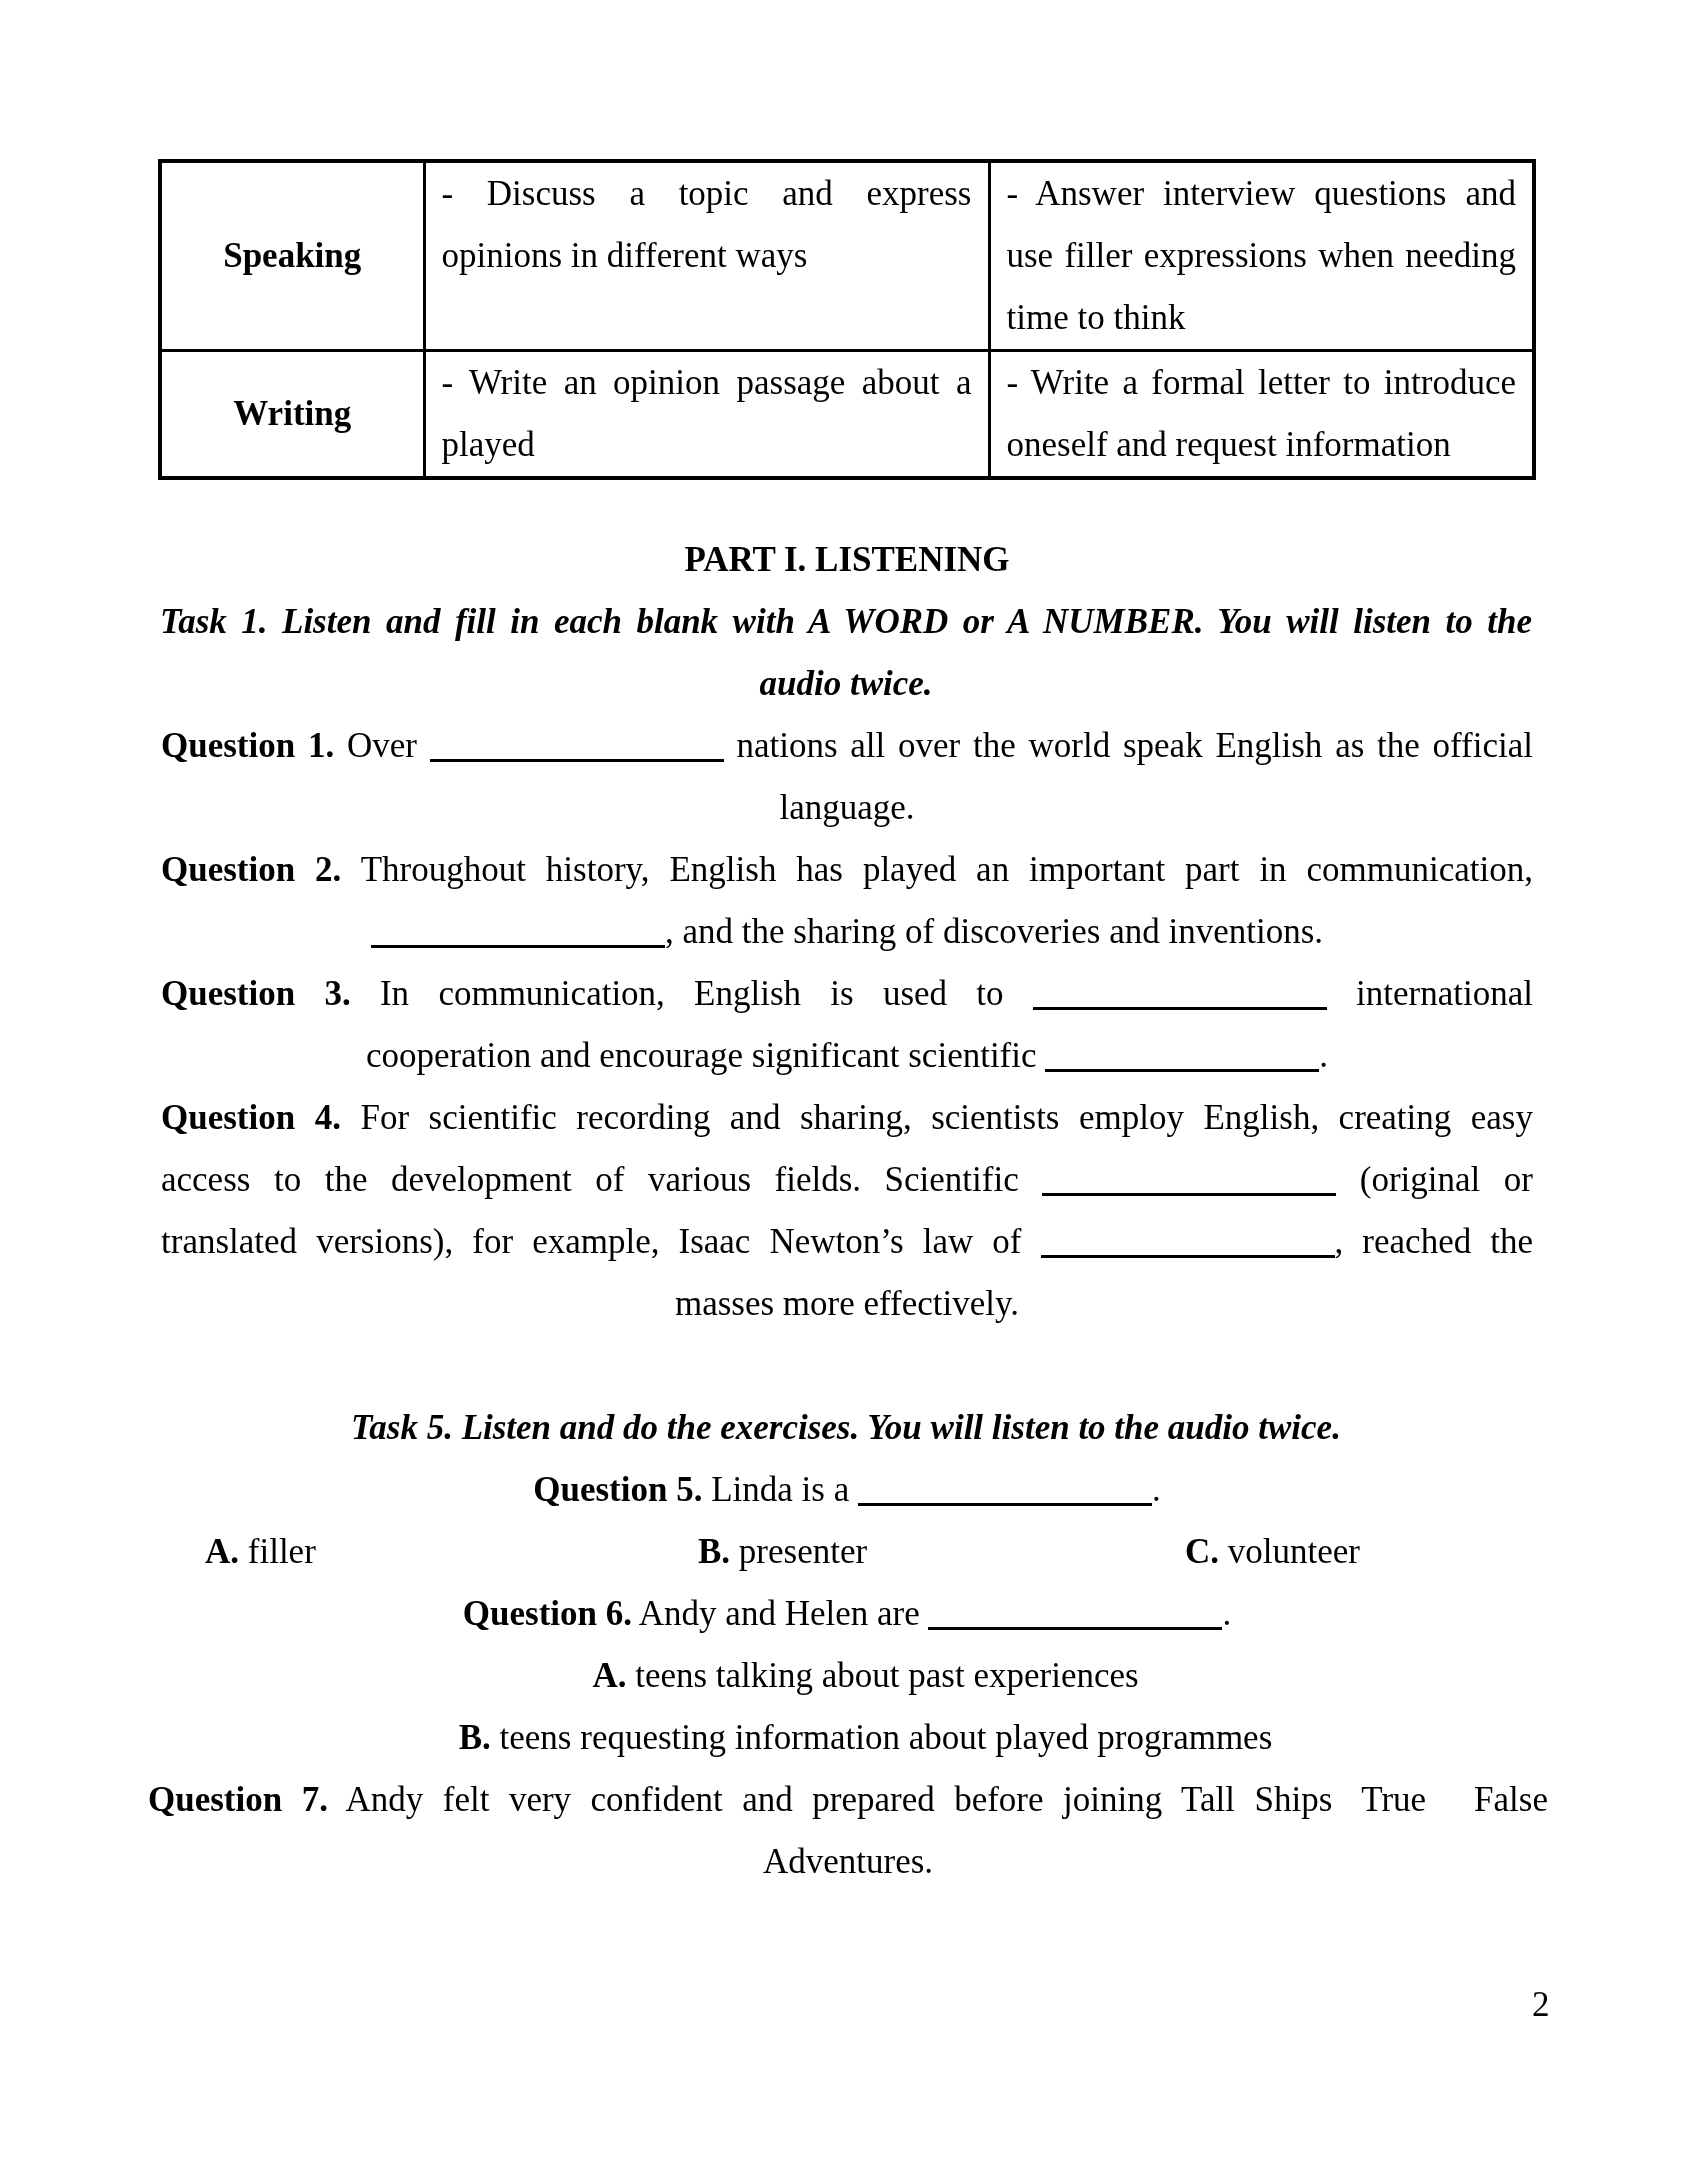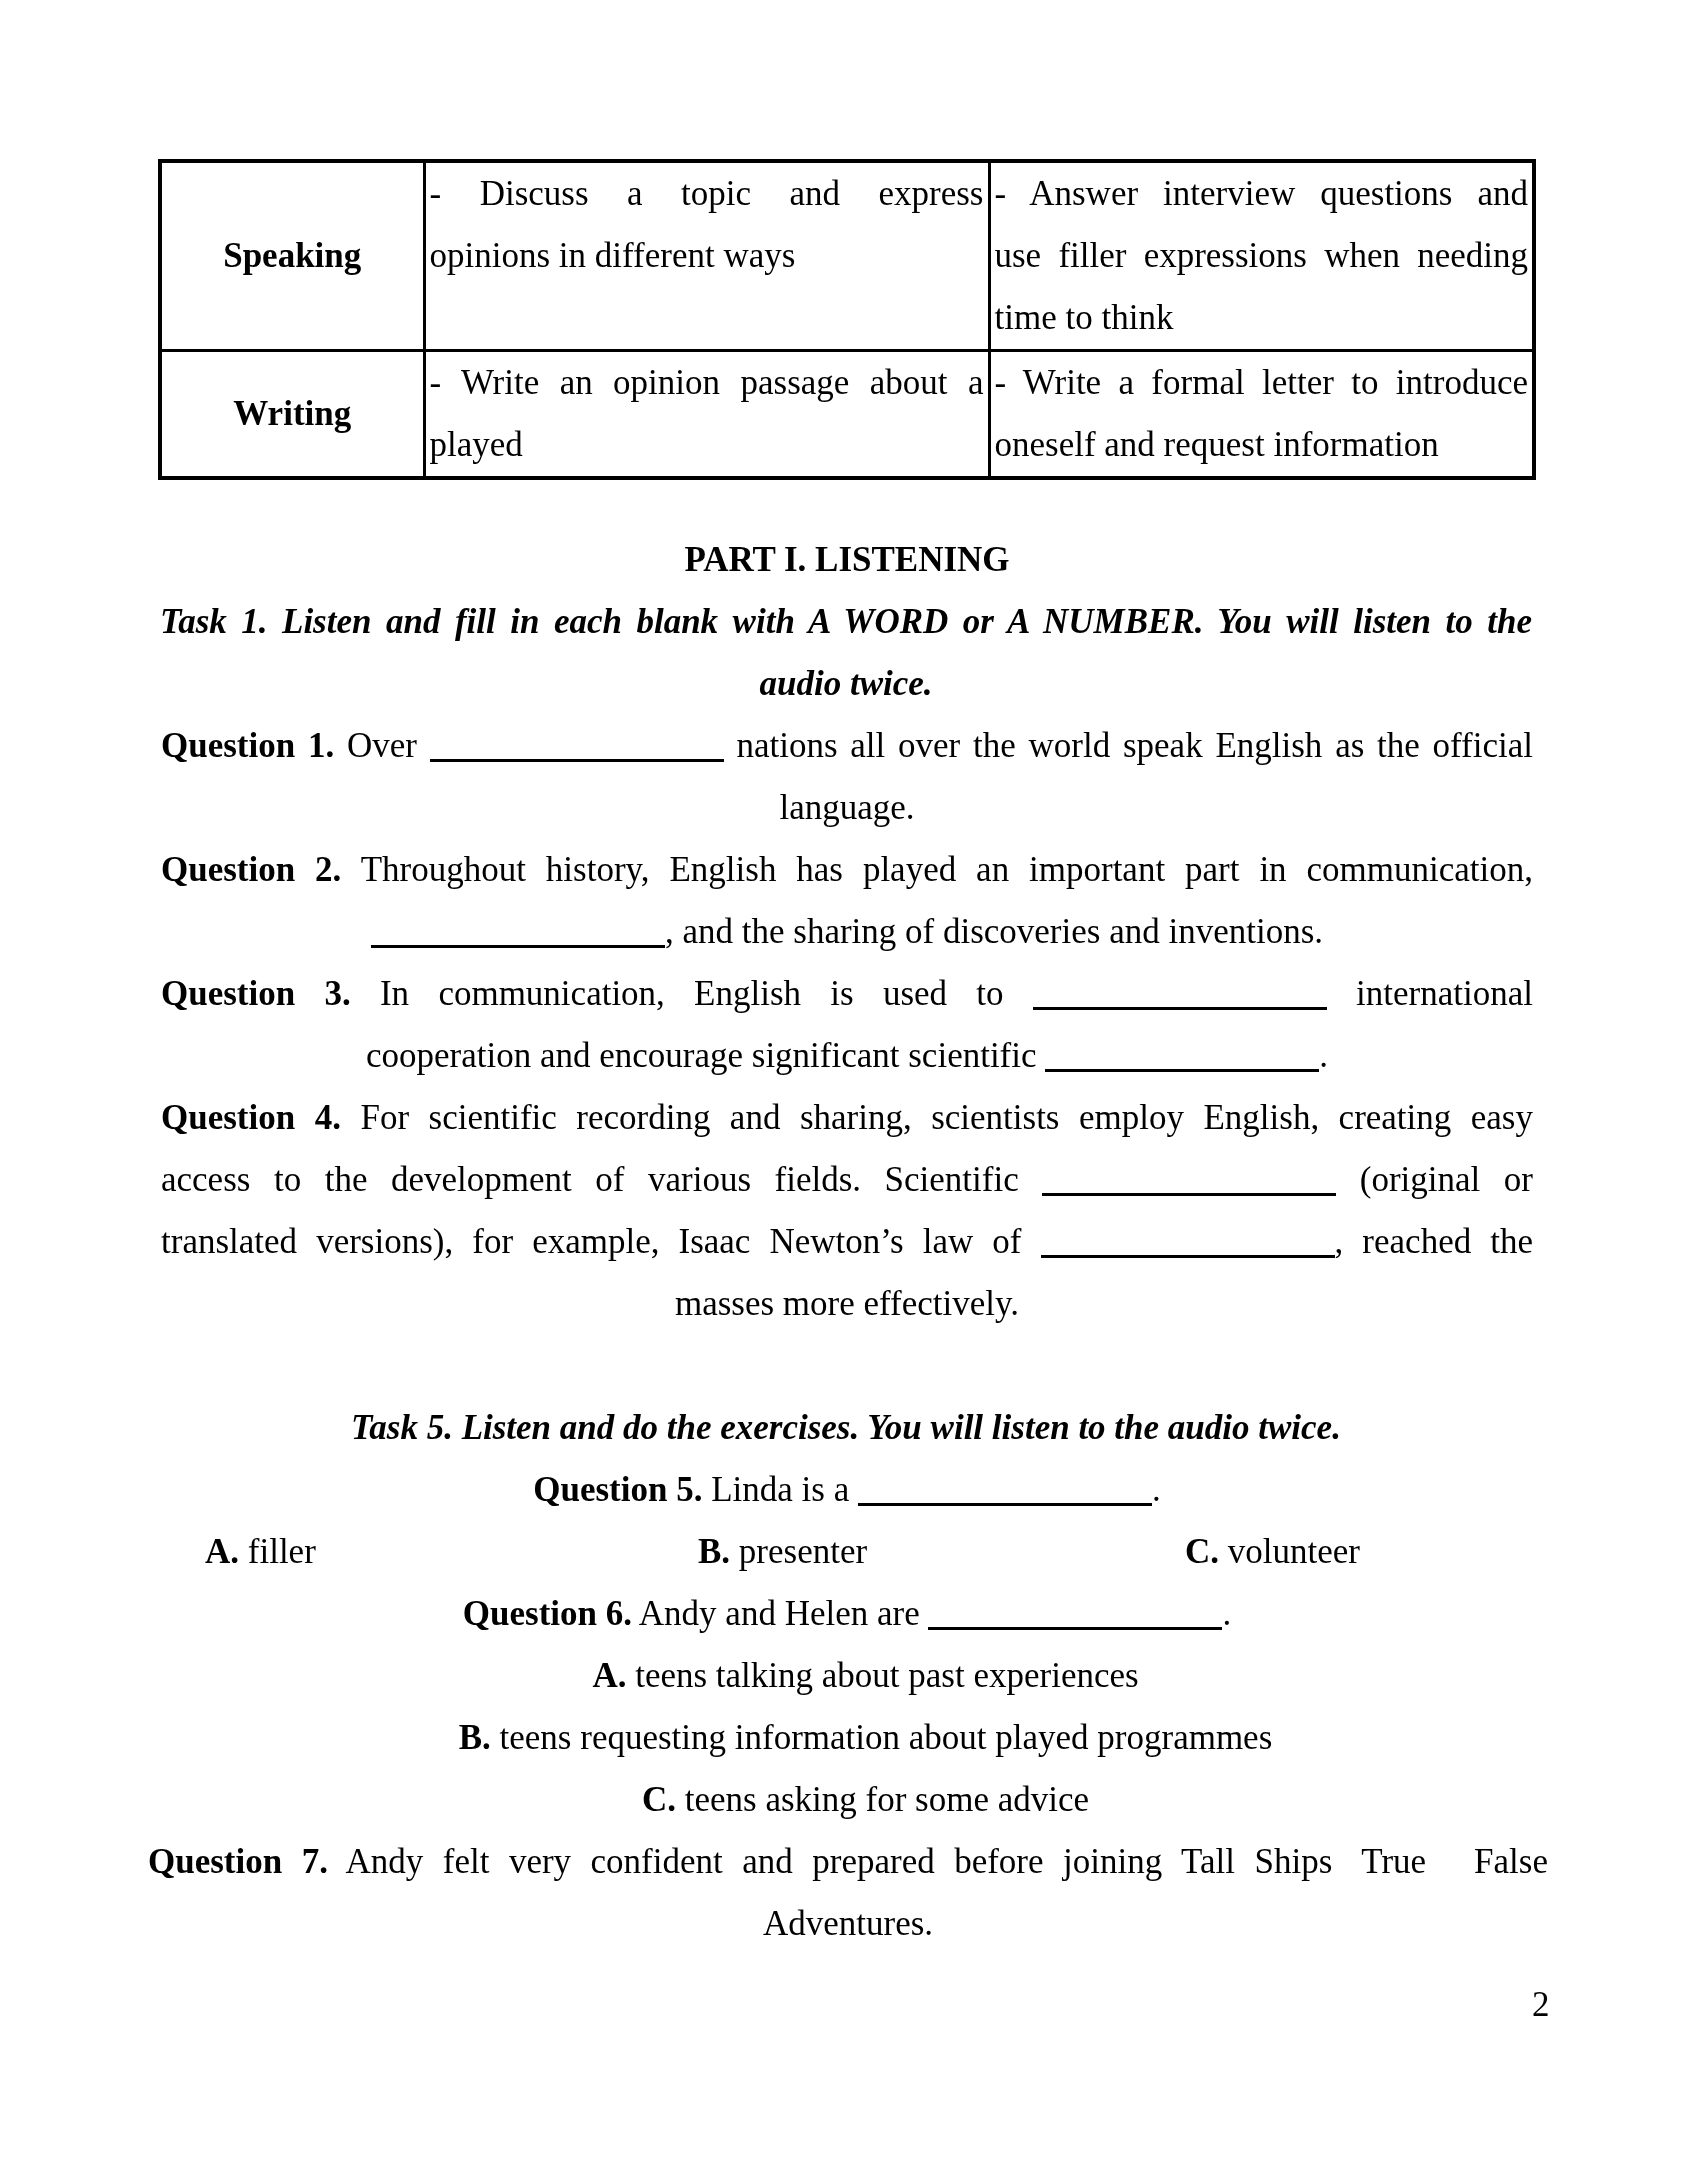--- a/index.html
+++ b/index.html
@@ -16,21 +16,21 @@
   
   .skills-table {
     border-collapse:collapse; table-layout:fixed;
     width:1373px; margin:159px 0 0 26px;
   }
   .skills-table td { border:3.2px solid #000; }
   .skills-table { border:4px solid #000; }
   .c1 { width:264px; text-align:center; vertical-align:middle; font-weight:bold; }
   .c2 { width:565px; }
   .c3 { width:545px; }
-  .cell { vertical-align:top; padding:0 4px; }
+  .cell { vertical-align:top; padding:0 16px; }
   .r1 { height:187px; }
   .r2 { height:127px; }
   .cl { line-height:62px; }
 
   
   .jl { text-align:justify; text-align-last:justify; }
 
   
   .ln { margin-left:29px; width:1372px; line-height:62px;text-align:center; }
   .full { margin-left:16px; width:1400px; }
@@ -171,24 +171,20 @@
     </div>
 
     <div class="ln optline">
       <b>A.</b>
       <span>teens talking about past experiences</span>
     </div>
     <div class="ln optline">
       <b>B.</b>
       <span>teens requesting information about played programmes</span>
     </div>
-    <div class="ln optline">
-      <b>C.</b>
-      <span>teens asking for some advice</span>
-    </div>
 
     <div class="ln full jl">
       <b>Question 7.</b>
       <span>Andy felt very confident and prepared before joining Tall Ships</span><span class="sp sp1"></span><span>True</span><span class="sp sp2"></span><span>False</span>
     </div>
     <div class="ln full">Adventures.</div>
 
   </div>
 
   <div class="pagenum">2</div>

